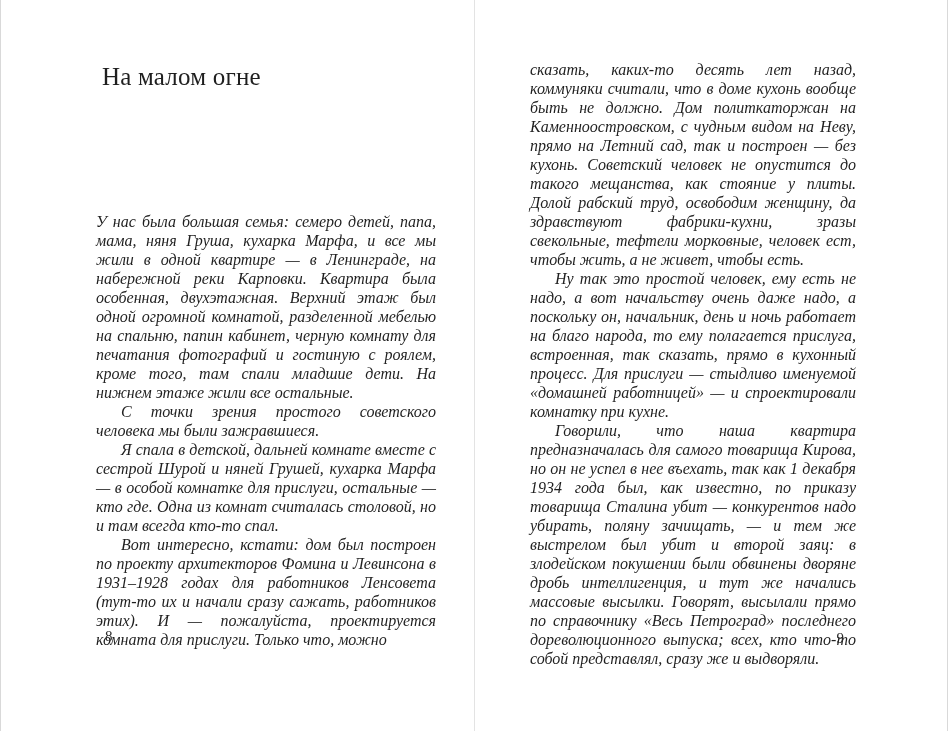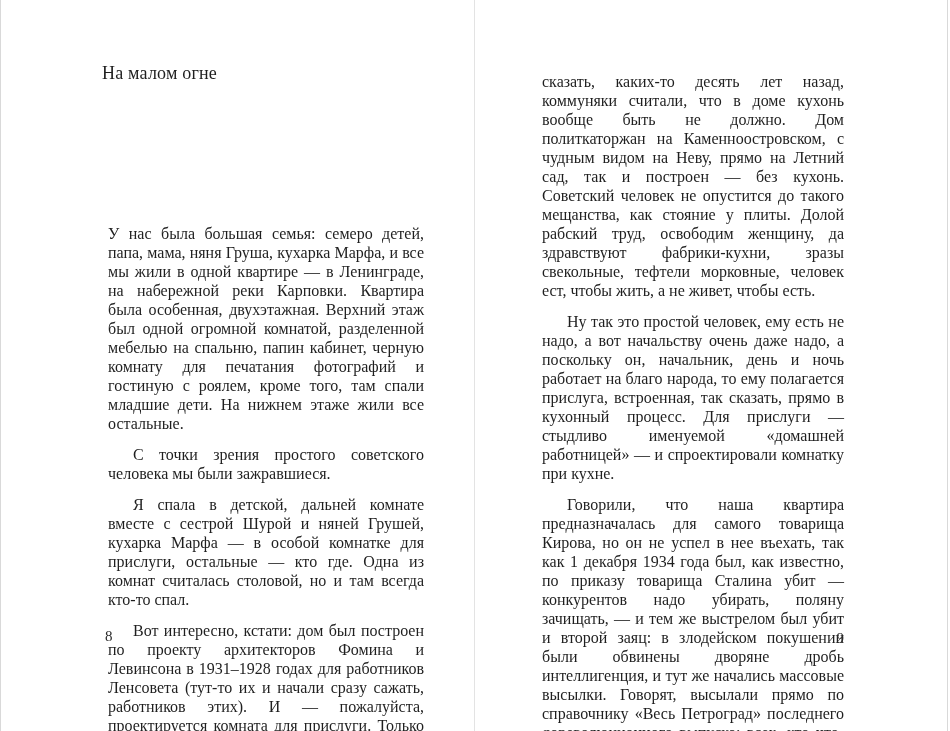--- a/index.html
+++ b/index.html
@@ -39,40 +39,41 @@
     top: 0;
     height: 731px;
   }
   .page-left  { left: 96px;  width: 340px; }
   .page-right { left: 530px; width: 326px; }
 
   .chapter-title {
     position: absolute;
     top: 63px;
     left: 6px;
-    font-size: 18px;
+    font-size: 25px;
     font-weight: normal;
     letter-spacing: 0.2px;
     margin: 0;
     white-space: nowrap;
   }
   .page-body {
     position: absolute;
     left: 0;
     width: 100%;
     font-size: 16px;
     line-height: 19px;
     text-align: justify;
   }
   .page-left  .page-body { top: 212px; }
   .page-right .page-body { top: 60px; }
 
   .page-body p {
-    margin: 12px;
+    margin: 0;
     padding: 0;
+    font-style: italic;
   }
   .page-body p.indent {
     text-indent: 25px;
   }
   .page-num {
     position: absolute;
     font-size: 15px;
     color: #2a2a2a;
   }
   .page-left  .page-num { top: 628px; left: 9px; }

